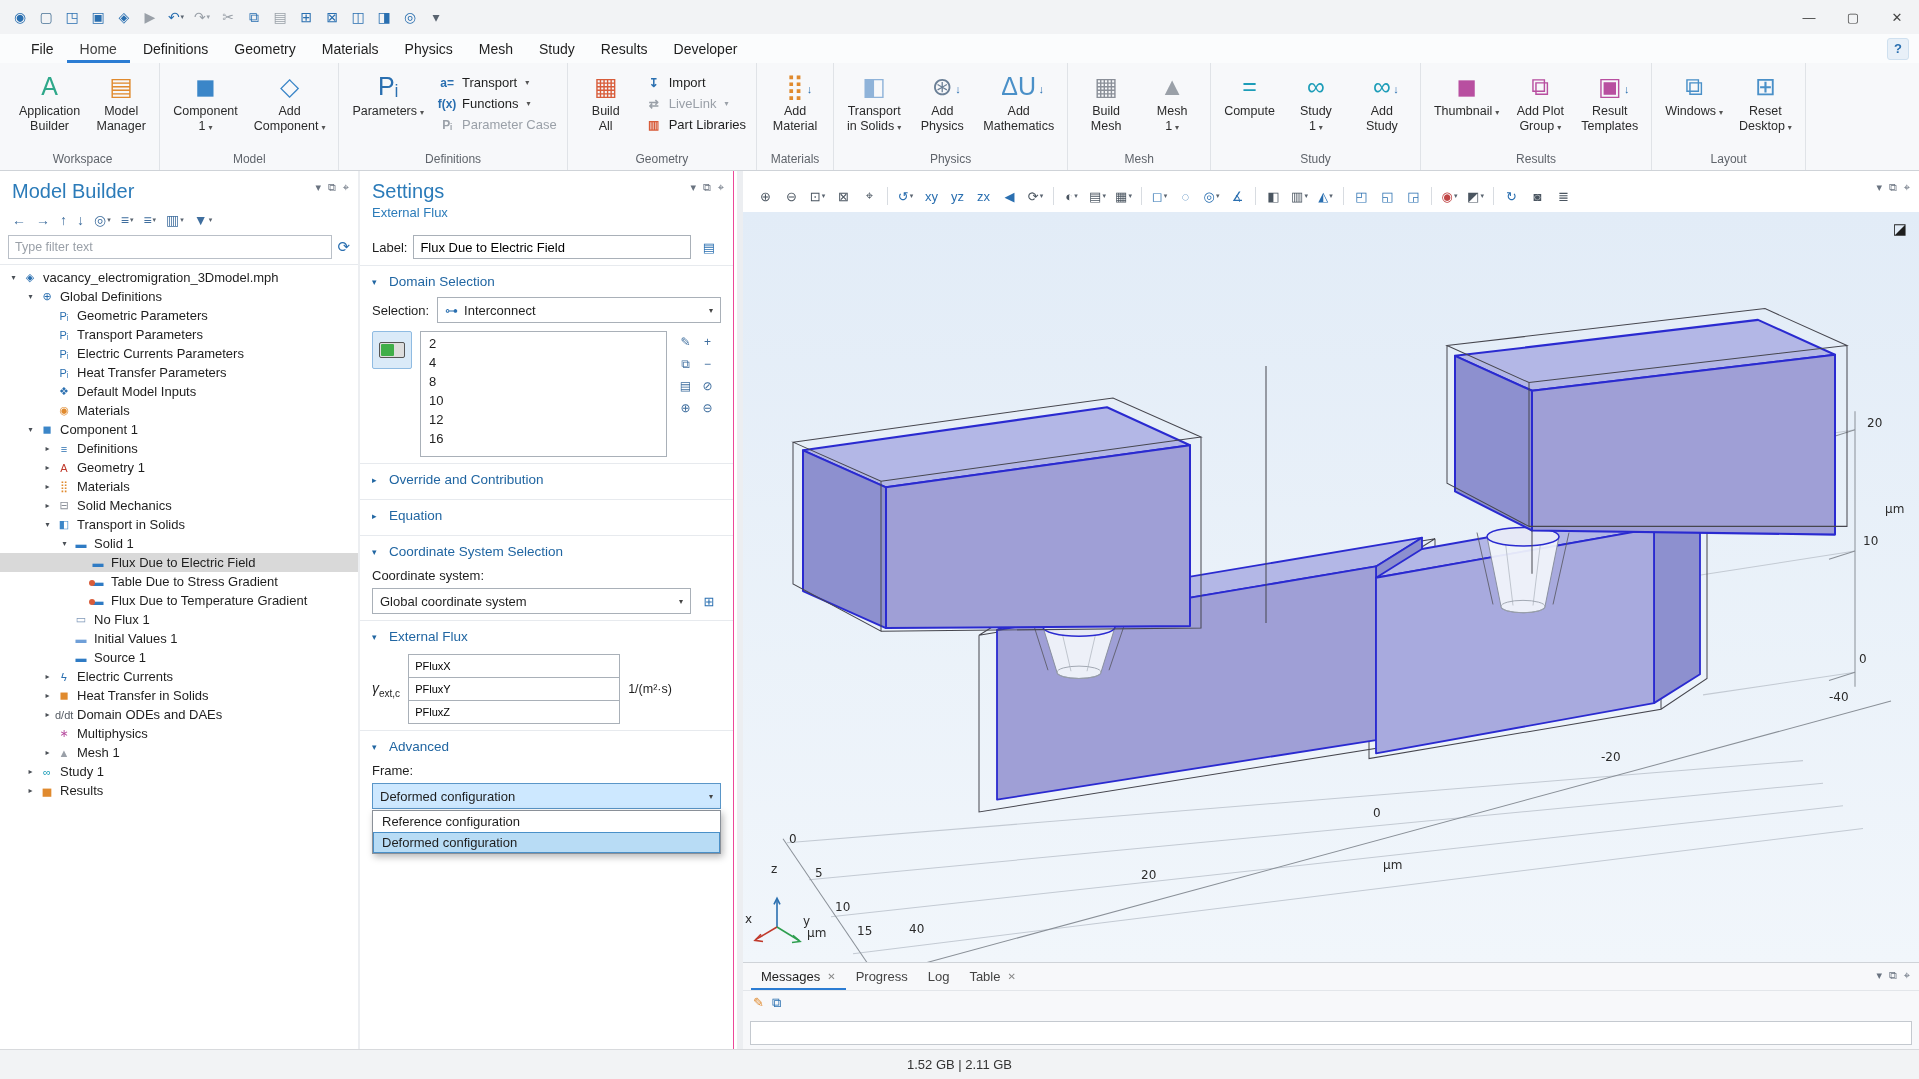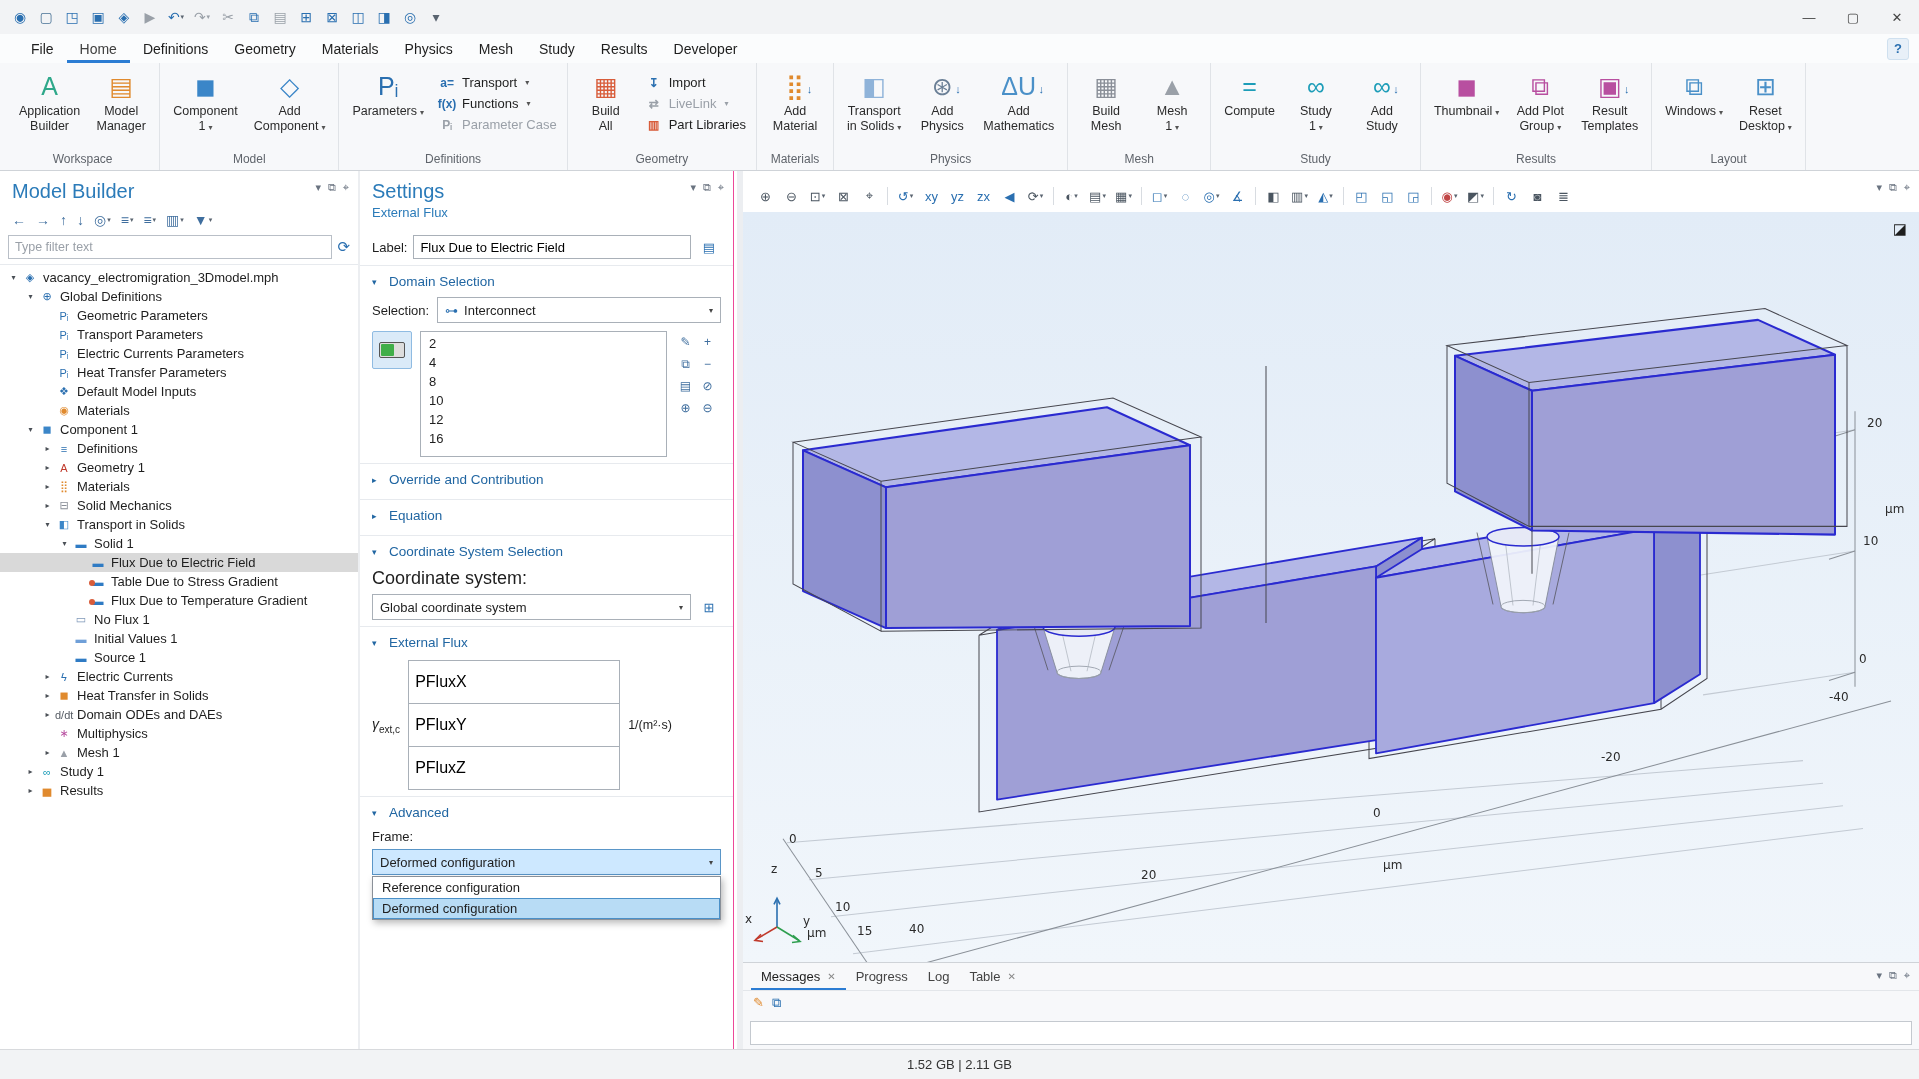--- a/index.html
+++ b/index.html
@@ -95,28 +95,28 @@
   .togglebtn{width:38px;height:36px;border:1px solid #8fbbe2;background:#daeaf8;border-radius:2px;
              display:flex;align-items:center;justify-content:center;flex:none}
   .switch{width:24px;height:14px;border:1px solid #555;border-radius:2px;background:#ddd;position:relative}
   .switch::before{content:"";position:absolute;left:1px;top:1px;bottom:1px;width:13px;
                   background:#3fae49;border-radius:1px}
   .listbox{flex:1;border:1px solid #a9b0b8;background:#fff;height:120px;padding:2px 0;overflow:hidden}
   .lrow{height:19px;display:flex;align-items:center;padding:0 8px;font-size:13px}
   .selicons{width:46px;display:grid;grid-template-columns:21px 21px;grid-auto-rows:21px;
             gap:1px;align-content:start}
   .si{display:flex;align-items:center;justify-content:center;font-size:12px;color:#3f6e9e}
-  .cslabel{font-size:18px;margin:3px 0 5px}
+  .cslabel{font-size:13px;margin:3px 0 5px}
   .cbrow{display:flex;align-items:center;gap:6px;margin-bottom:2px}
   .efrow{display:flex;align-items:center;gap:8px;margin:4px 0 2px}
   .gsym{font-size:14px;font-style:italic}
   .gsym sub{font-size:10px;font-style:normal}
   .fluxcol{display:flex;flex-direction:column;width:212px}
-  .fluxcol input{height:22px;border:1px solid #a9b0b8;border-bottom-width:0;font-size:16px;
-                 font-family:inherit;padding:10px 6px}
+  .fluxcol input{height:22px;border:1px solid #a9b0b8;border-bottom-width:0;font-size:11px;
+                 font-family:inherit;padding:0 6px}
   .fluxcol input:last-child{border-bottom-width:1px}
   .unit{font-size:12.5px}
   .framelabel{font-size:13px;margin:3px 0 5px}
   .combo.open{background:#cde8ff;border-color:#5a96c8}
   .ddwrap{position:relative}
   .ddlist{position:absolute;left:0;right:0;top:100%;margin-top:1px;background:#fff;
           border:1px solid #8a9098;box-shadow:2px 3px 7px rgba(0,0,0,.28);z-index:9}
   .opt{height:19px;display:flex;align-items:center;padding:0 8px;font-size:13px;border:1px solid transparent}
   .opt.hl{background:#b8dcf5;border-color:#4a90c8}
 

